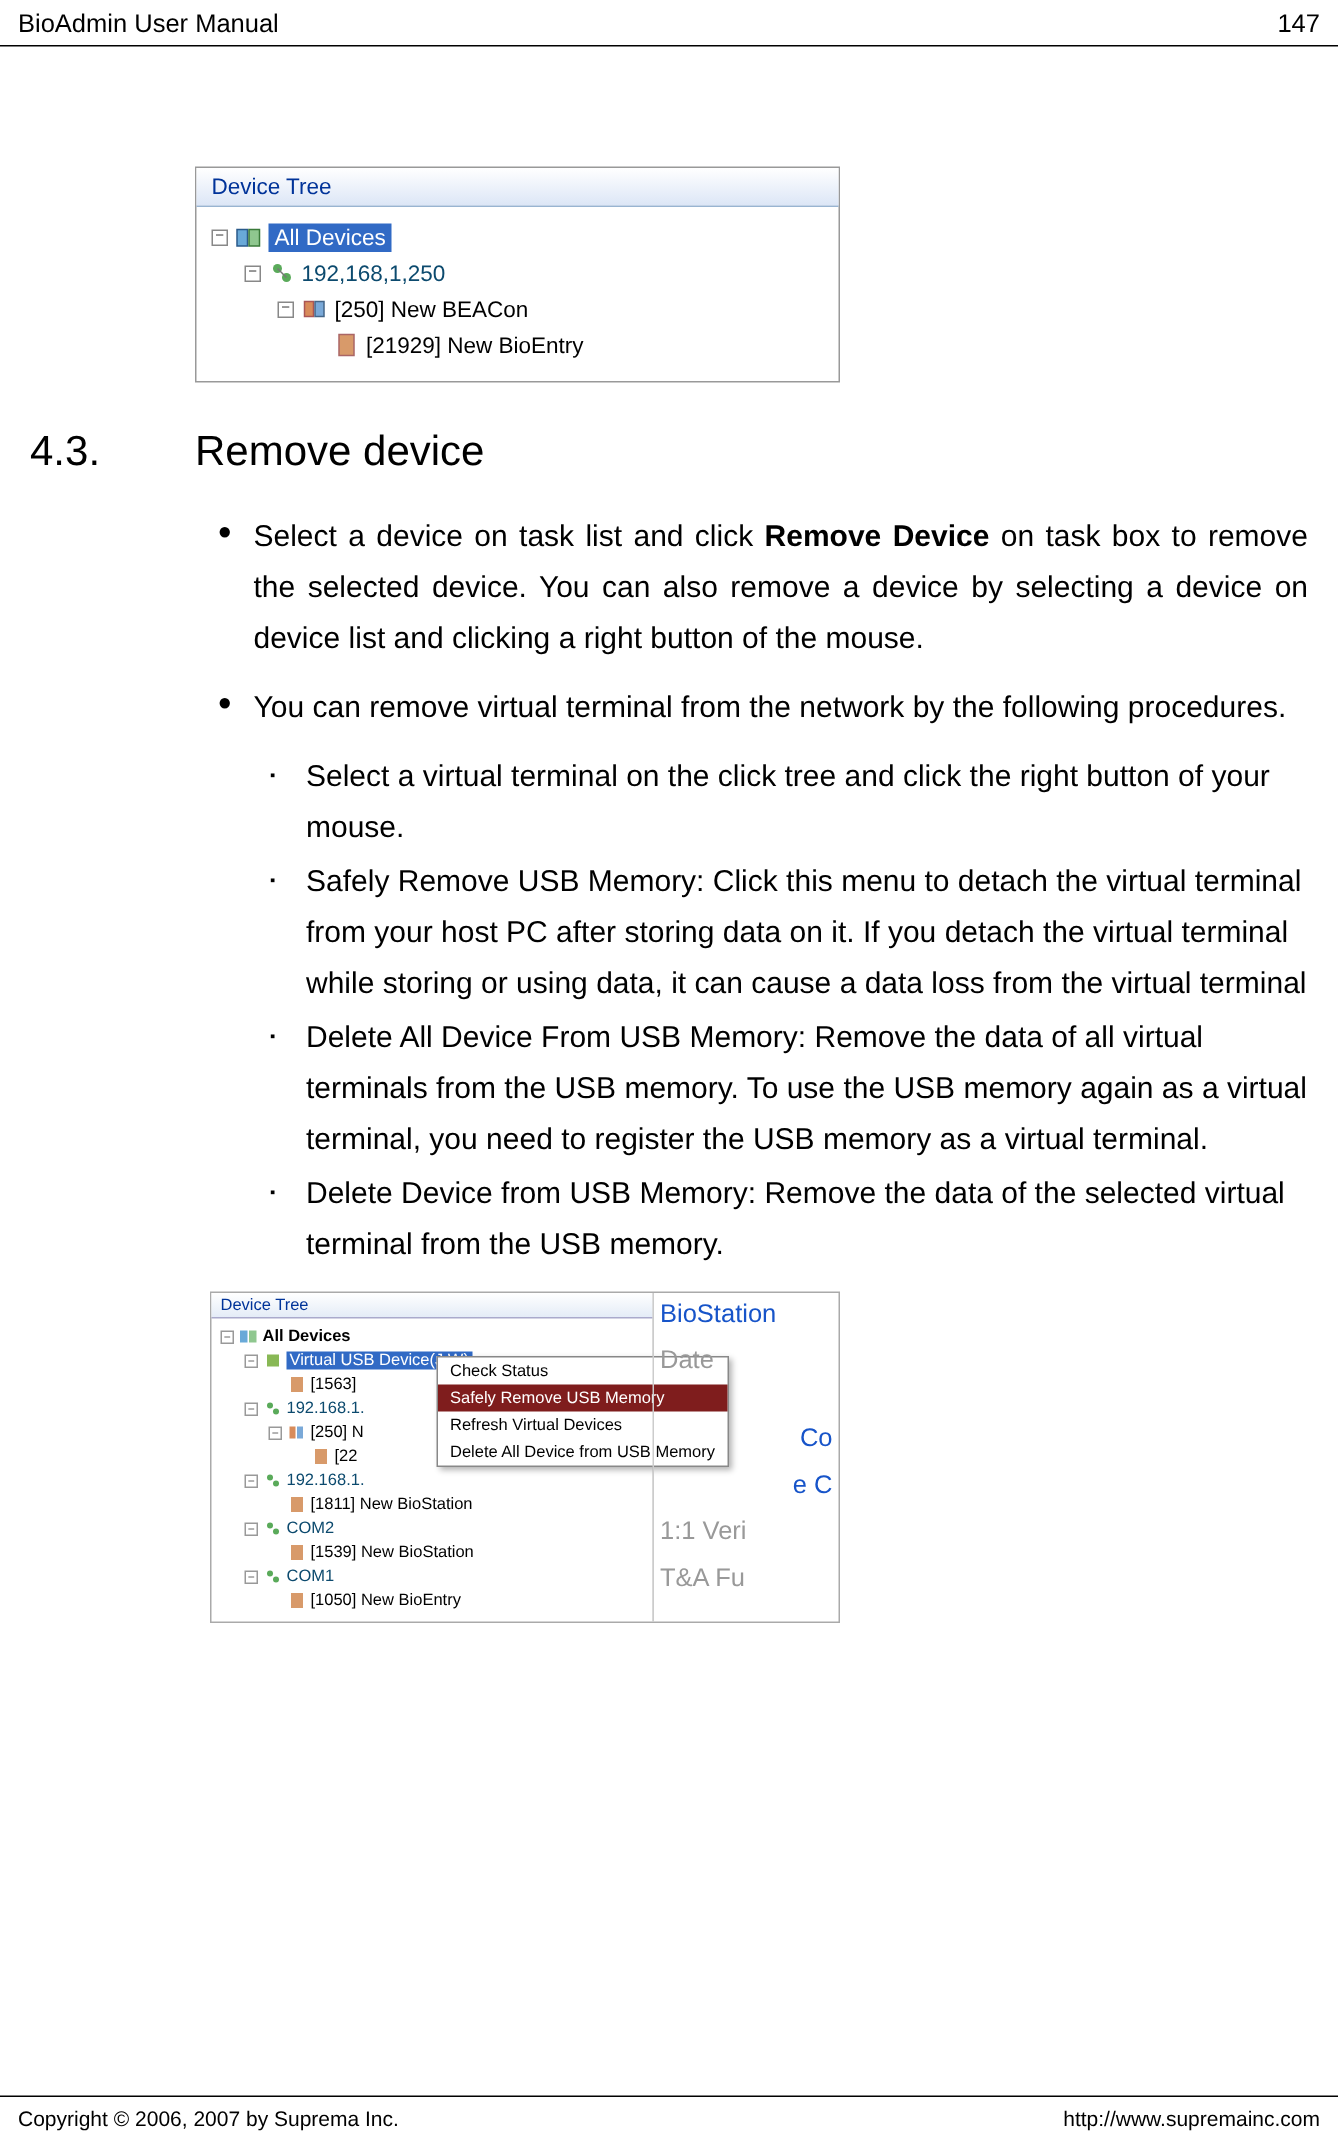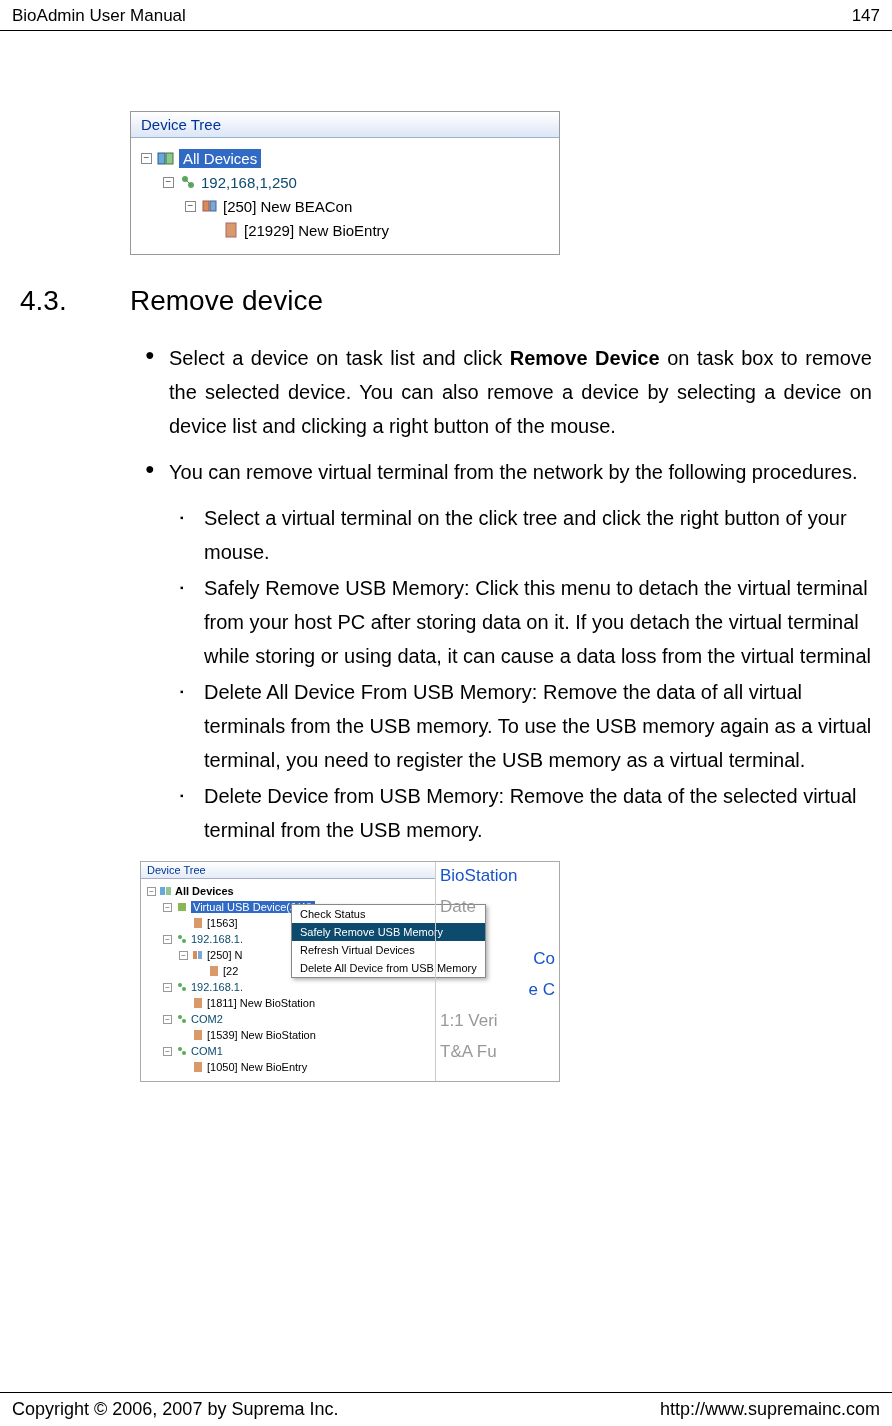--- a/index.html
+++ b/index.html
@@ -117,39 +117,39 @@
     .context-menu {
       position: absolute;
       left: 150px; top: 42px;
       background: #fff;
       border: 1px solid #888;
       box-shadow: 2px 2px 4px rgba(0,0,0,0.3);
       width: 195px;
       font-size: 11px;
     }
     .menu-item { padding: 3px 8px; }
-    .menu-item.hover { background: #0c4a6e; color: #fff; }
+    .menu-item.hover { background: #7f1d1d; color: #fff; }
     .ss2-right {
       position: absolute;
       right: 0; top: 0;
       width: 124px; height: 100%;
       padding: 4px 4px;
       color: #999;
       border-left: 1px solid #ccc;
     }
     .ss2-right .blue { color: #1754c9; }
     .ss2-right div { margin-bottom: 11px; font-size: 17px; }
     .page-footer {
       position: absolute;
       bottom: 0; left: 0; right: 0;
       border-top: 1px solid #000;
       display: flex;
       justify-content: space-between;
       padding: 6px 12px;
-      font-size: 18px;
+      font-size: 14px;
     }
     svg { display: block; }
   </style>
 </head>
 <body>
 
 <div class="page-header">
   <span>BioAdmin User Manual</span>
   <span>147</span>
 </div>

